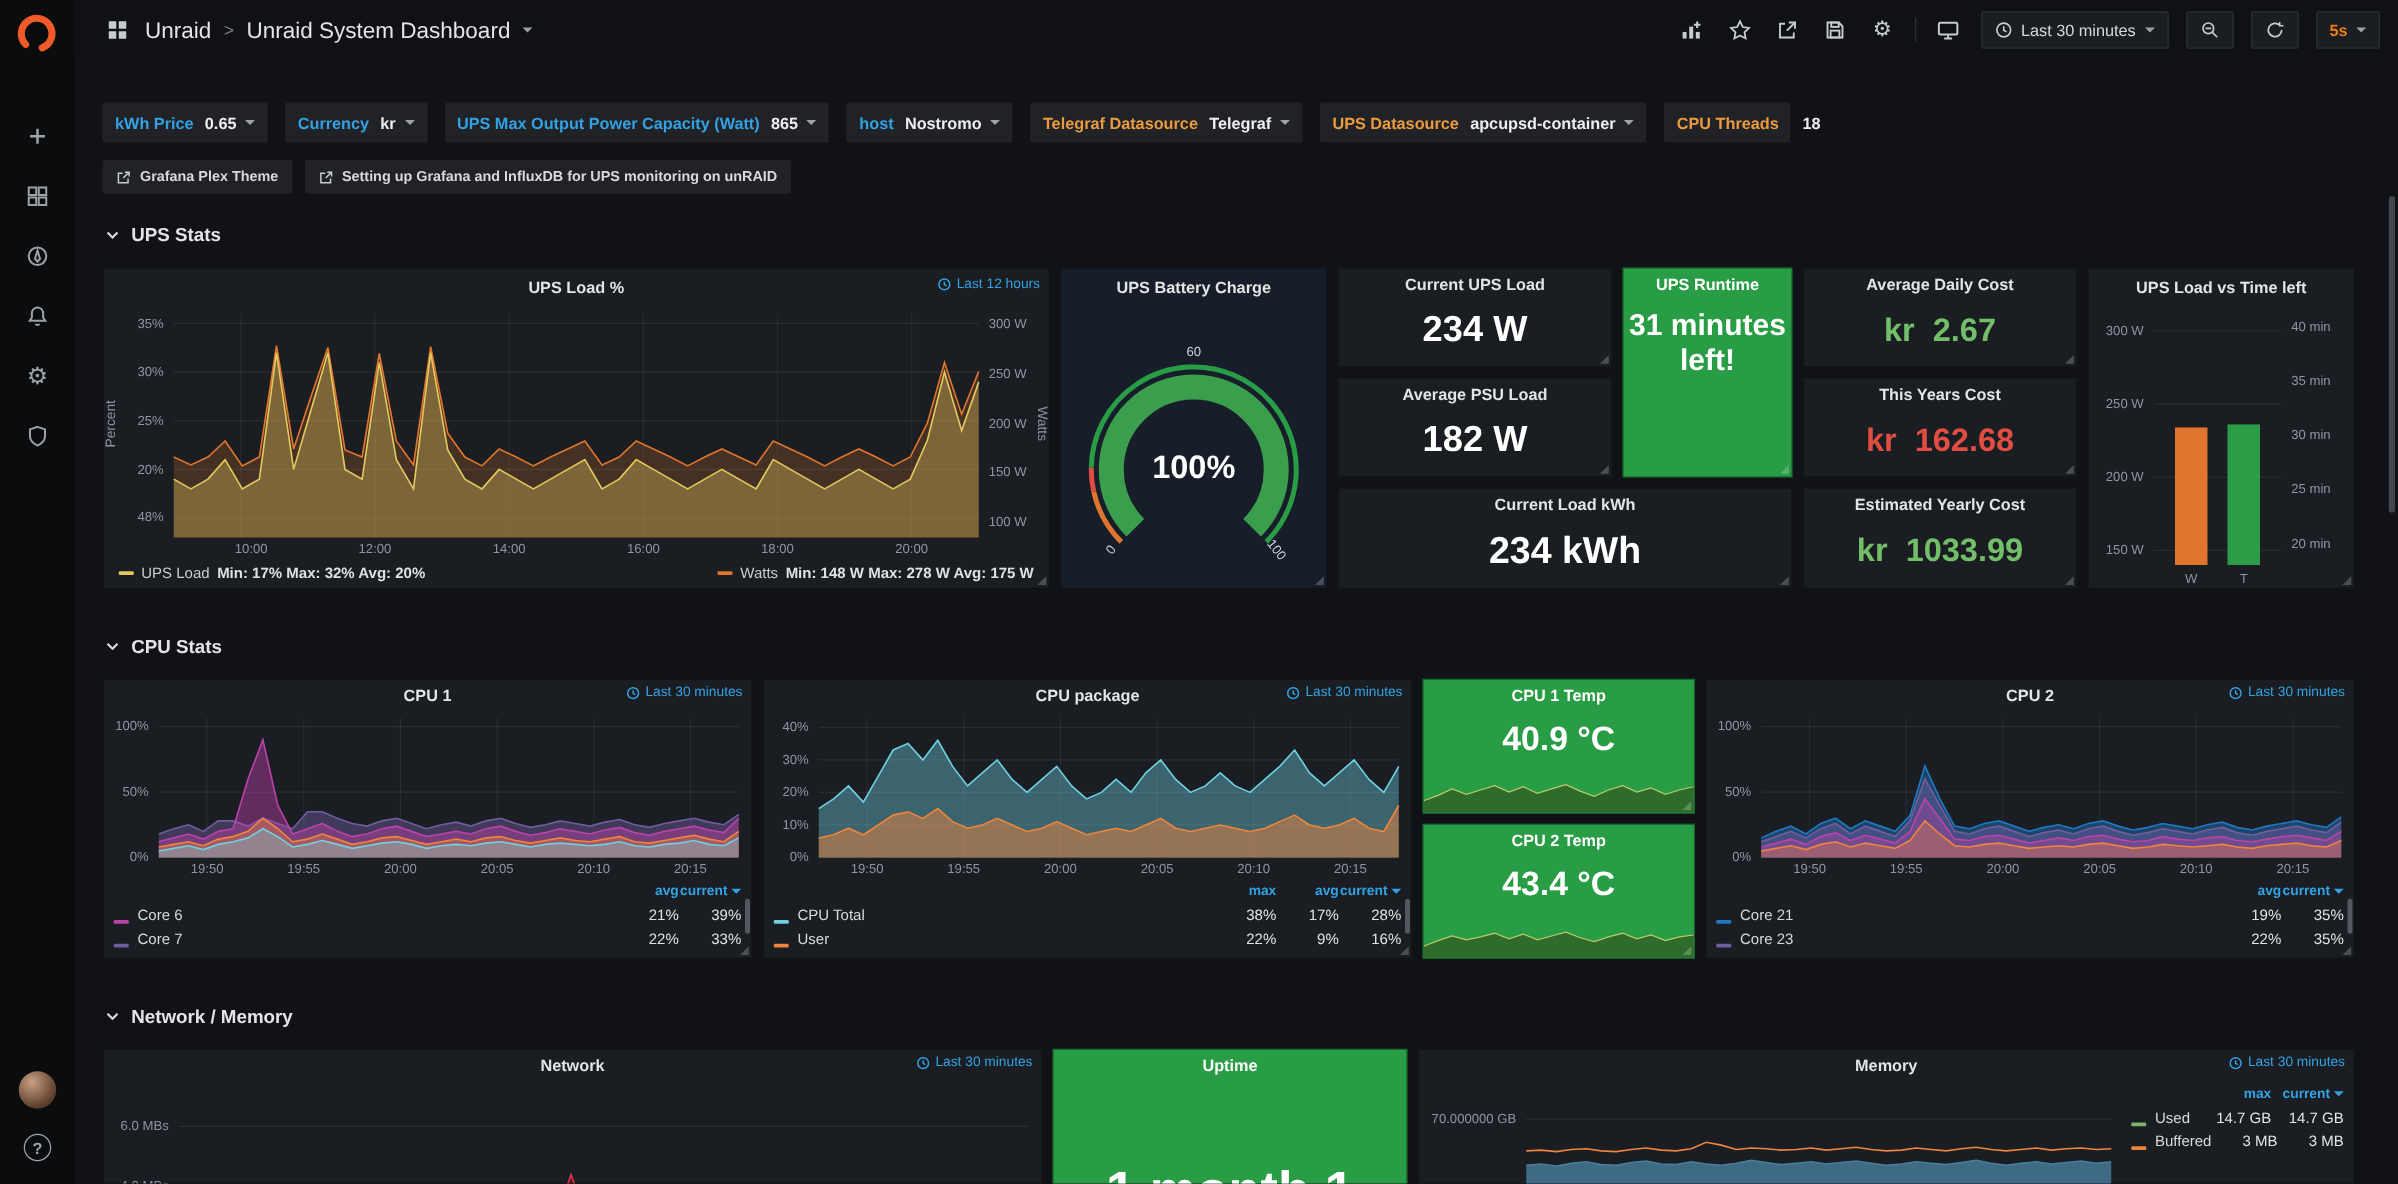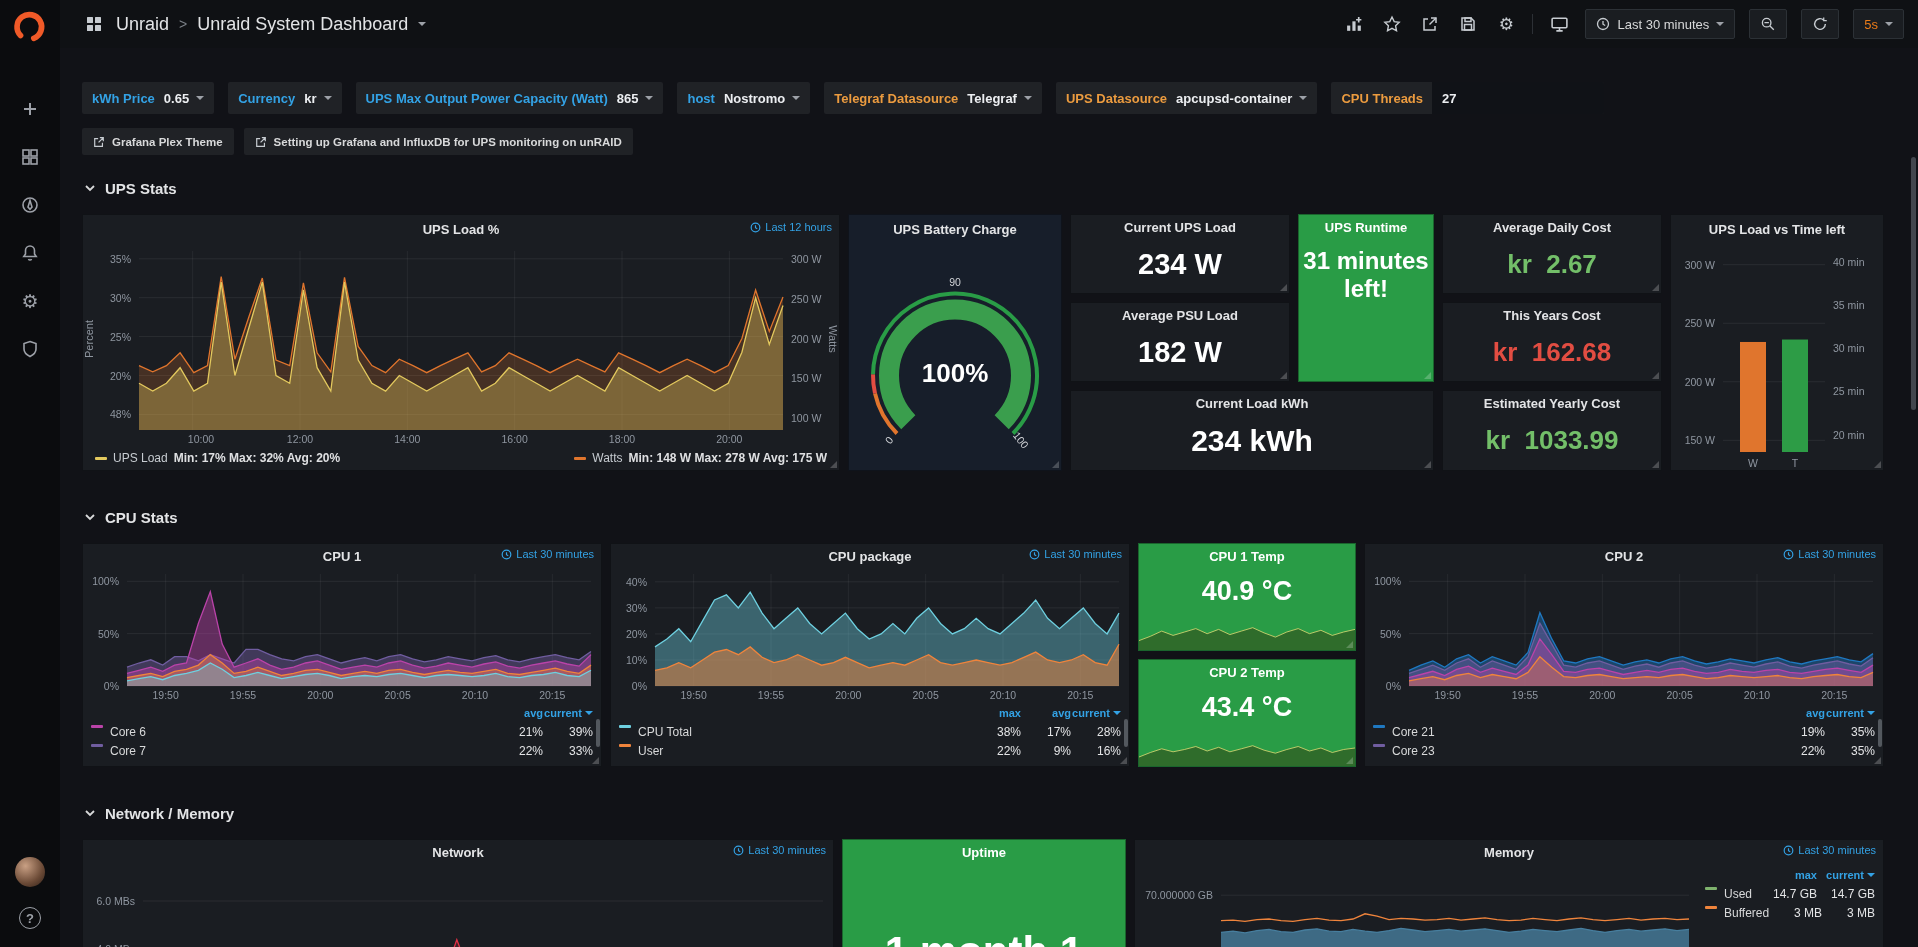--- a/index.html
+++ b/index.html
@@ -25,21 +25,21 @@
     padding:0 14px 0 22px;flex-shrink:0}
   .nav-left{display:flex;align-items:center;gap:10px}
   .crumb-org,.crumb-dash{font-size:18px;color:#e3e4e6;cursor:pointer}
   .crumb-sep{color:#7b8087;font-size:14px}
   .nav-right{display:flex;align-items:center;gap:14px}
   .nav-ic{display:flex;align-items:center;justify-content:center;width:24px;height:24px;cursor:pointer;color:#9da1a8}
   .nav-div{width:1px;height:20px;background:#2c3035}
   .nav-btn{display:flex;align-items:center;gap:7px;height:30px;padding:0 10px;background:#1a1d21;
     border:1px solid #2c3136;border-radius:2px;color:#d8d9da;font-size:13px;cursor:pointer;
     font-family:"Liberation Sans",sans-serif}
-  .interval{color:#eb7b18;font-weight:normal;font-size:13px}
+  .interval{color:#eb7b18;font-weight:bold;font-size:13px}
   .caret{width:0;height:0;border-left:4px solid transparent;border-right:4px solid transparent;
     border-top:4px solid #9da1a8;display:inline-block}
   
   .content{flex:1;overflow:hidden;padding:34px 22px 0 22px;position:relative}
   .submenu{display:flex;gap:14px;height:32px;margin-bottom:14px}
   .var-chip{display:flex;align-items:center;background:#202226;height:32px;border-radius:2px;
     padding:0 10px;gap:9px;white-space:nowrap}
   .var-chip.has-input{padding-right:0}
   .var-label{font-size:13px;font-weight:bold}
   .var-value{font-size:13px;font-weight:bold;color:#eceef1;display:flex;align-items:center;gap:7px;cursor:pointer}
@@ -106,21 +106,21 @@
   .gauge-value{position:absolute;left:0;right:0;text-align:center;font-size:26px;font-weight:bold;color:#fff}
   .spark{position:absolute;left:0;right:0;bottom:0;height:30px}
   
   .inline-legend{display:flex;justify-content:space-between;padding:0 12px;height:24px;align-items:center}
   .il-item{display:flex;align-items:center;gap:6px;font-size:12px;color:#c7ccd1;cursor:pointer}
   .il-swatch{width:12px;height:3px;border-radius:1px}
   .il-stats{font-weight:bold;color:#dfe0e2}
   .legend-table{position:relative;padding:2px 8px 0 8px;height:62px}
   .lt-row{display:flex;align-items:center;height:19px}
   .lt-head{height:18px}
-  .lt-label{flex:1;display:flex;align-items:flex-start;gap:7px;cursor:pointer}
+  .lt-label{flex:1;display:flex;align-items:flex-end;gap:7px;cursor:pointer}
   .lt-swatch{width:12px;height:3px;border-radius:1px}
   .lt-name{font-size:12px;color:#d8d9da}
   .lt-val{width:50px;text-align:right;font-size:12px;color:#e3e4e6}
   .lt-h{color:#33a2e5;font-size:11px;font-weight:bold;display:flex;justify-content:flex-end;
     align-items:center;gap:3px;cursor:pointer}
   .legend-table.side .lt-val{width:58px}
   .lt-scroll{position:absolute;right:1px;top:17px;width:4px;height:28px;background:#53585e;border-radius:2px;cursor:pointer}
   .page-scrollbar{position:absolute;right:2px;top:157px;width:5px;height:253px;background:#42464d;border-radius:3px;cursor:pointer}
   svg{display:block}
 </style>
@@ -281,21 +281,21 @@
           <div class="var-chip">
             <span class="var-label" style="color: rgb(235, 155, 63);">Telegraf Datasource</span>
             <span class="var-value">Telegraf<span class="caret"></span></span>
           </div>
           <div class="var-chip">
             <span class="var-label" style="color: rgb(235, 155, 63);">UPS Datasource</span>
             <span class="var-value">apcupsd-container<span class="caret"></span></span>
           </div>
           <div class="var-chip has-input">
             <span class="var-label" style="color: rgb(235, 155, 63);">CPU Threads</span>
-            <span class="var-input">27</span>
+            <span class="var-input">18</span>
           </div>
         </div>
       <div class="links-row">
           <div class="link-chip">
             <svg width="12" height="12" viewBox="0 0 14 14" fill="none" stroke="#c7ccd1" stroke-width="1.4">
               <path d="M6 3H2v9h9V8"></path>
               <path d="M8 2h4v4M12 2L6.5 7.5"></path>
             </svg>
             <span>Grafana Plex Theme</span>
           </div>
@@ -382,21 +382,21 @@
             <span class="panel-title">UPS Battery Charge</span>
           </div>
           <div class="chart-host ch-gauge">
               <svg width="212" height="229" style="position:absolute;left:0;top:0;overflow:visible">
                 <path d="M59.3 179.2 A66 66 0 1 1 152.7 179.2" stroke="#3a9e4d" stroke-width="20" fill="none"></path>
                 <path d="M48.0 190.5 A82 82 0 0 1 26.0 150.4" stroke="#e0752d" stroke-width="4" fill="none"></path>
                 <path d="M26.0 150.4 A82 82 0 0 1 24.0 131.2" stroke="#e24d42" stroke-width="4" fill="none"></path>
                 <path d="M24.0 131.2 A82 82 0 1 1 164.0 190.5" stroke="#299c46" stroke-width="4" fill="none"></path>
               </svg>
               <div class="gauge-tick" style="left: 25.2391px; top: 191.261px; transform: rotate(-52deg);">0</div>
-              <div class="gauge-tick" style="left: 91px; top: 32.5px; transform: rotate(0deg);">90</div>
+              <div class="gauge-tick" style="left: 91px; top: 32.5px; transform: rotate(0deg);">60</div>
               <div class="gauge-tick" style="left: 156.761px; top: 191.261px; transform: rotate(52deg);">100</div>
               <div class="gauge-value" style="top: 114.5px;">100%</div>
             </div>
         </div>
 
         <div class="ups-mid">
           <div class="ups-mid-top">
             <div class="ups-mid-left">
               <div class="panel p-stat p-stat80">
                 <div class="panel-header sm">

